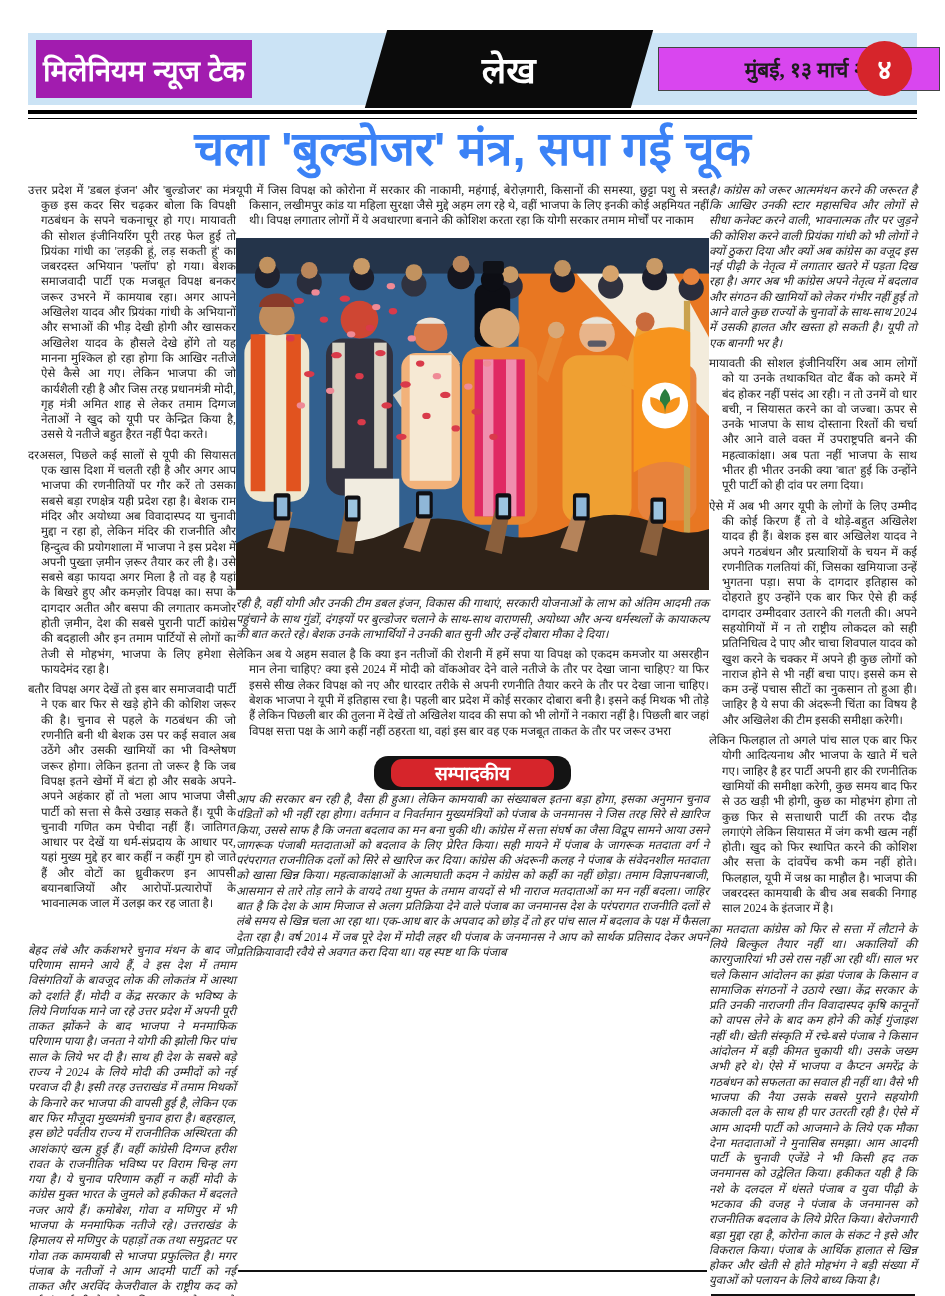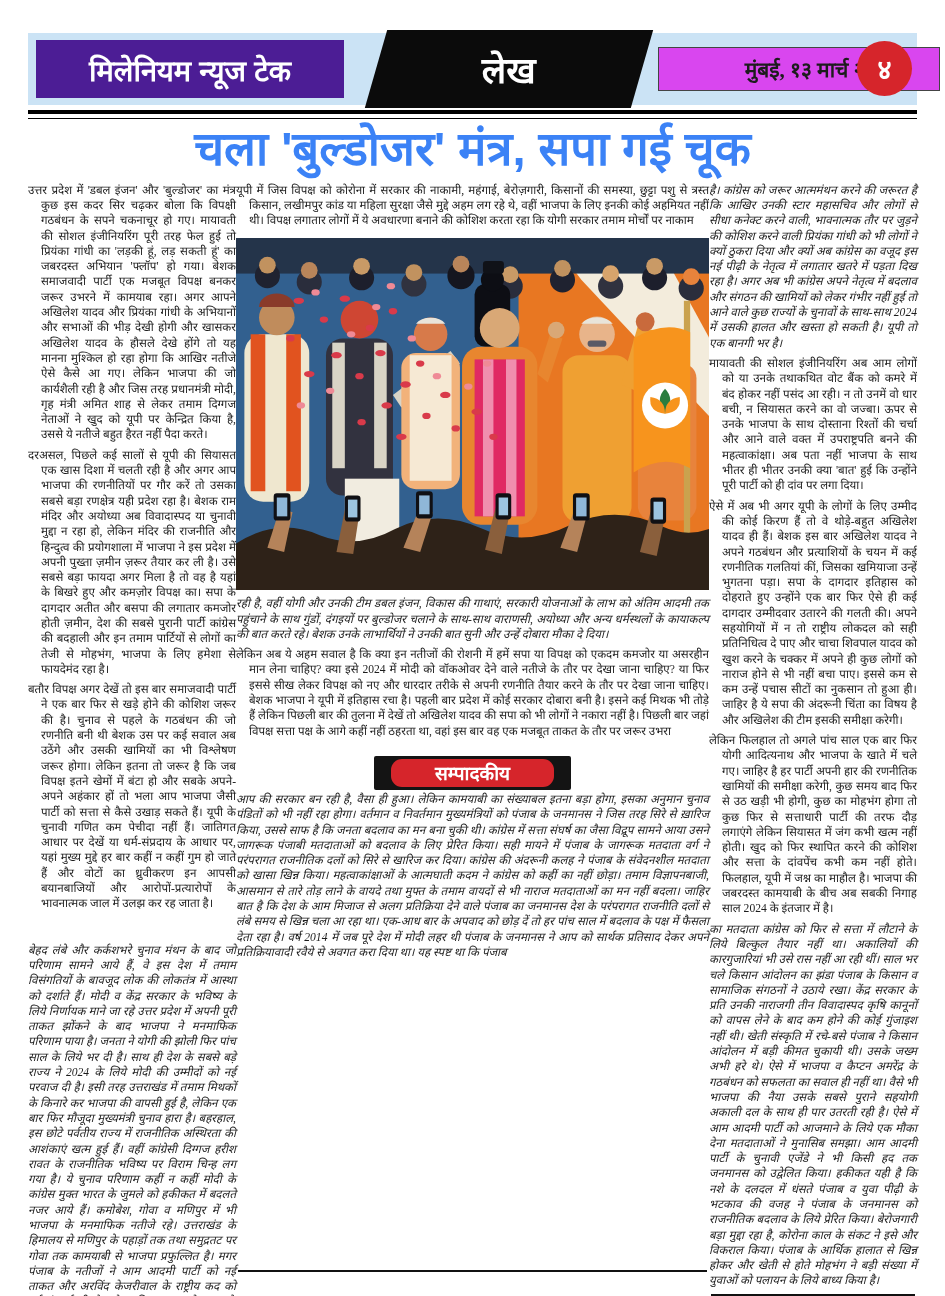--- a/index.html
+++ b/index.html
@@ -6,21 +6,21 @@
   .page{
     width:945px;height:1296px;margin:0 auto;background:#ffffff;
     position:relative;overflow:hidden;display:flex;flex-direction:column;
     font-family:"Liberation Serif",serif;color:#1c1c1c;
   }
   
   .masthead{
     margin:33px 28px 0;height:72px;background:#cbe3f5;position:relative;flex:0 0 auto;
   }
   .brand-box{
-    position:absolute;left:8px;top:7px;bottom:7px;width:308px;background:#4c1d95;
+    position:absolute;left:8px;top:7px;bottom:7px;width:216px;background:#a21caf;
     display:flex;align-items:center;justify-content:center;
     color:#fff;font-family:"Liberation Sans",sans-serif;font-weight:bold;font-size:29px;
     white-space:nowrap;
   }
   .section-ribbon{
     position:absolute;left:348px;top:-3px;height:78px;width:266px;background:#0b0b0b;
     transform:skewX(-16deg);display:flex;align-items:center;justify-content:center;
   }
   .ribbon-text{
     transform:skewX(16deg);color:#fff;font-family:"Liberation Sans",sans-serif;
@@ -59,21 +59,21 @@
   .col p.noindent{padding-left:0;text-indent:0;font-style:italic;}
   
   .photo{margin:4px 0 6px;padding:0;line-height:0;}
   .photo svg{display:block;width:100%;height:auto;}
   
   .orange-ribbon{
     width:142px;height:16px;background:#c0582a;margin:14px 0 12px 38px;
     clip-path:polygon(0 0,100% 0,calc(100% - 16px) 100%,0 100%);
   }
   .ed-banner{margin:12px 0 2px;display:flex;justify-content:center;}
-  .banner-black{background:#141414;border-radius:2px;padding:3px 17px;display:inline-flex;}
+  .banner-black{background:#141414;border-radius:14px;padding:3px 17px;display:inline-flex;}
   .banner-red{
     background:#d6252b;color:#fff;border-radius:11px;padding:1px 44px;
     font-size:19px;font-weight:bold;font-family:"Liberation Sans",sans-serif;white-space:nowrap;
   }
   .ed-title{
     text-align:center;font-size:30px;margin:2px 0 7px;color:#111;
     font-family:"Liberation Sans",sans-serif;font-weight:800;flex:0 0 auto;
   }
   .end-rule{border-top:2.5px solid #111;margin:8px 2px 0;margin-top:auto;}
 </style>

